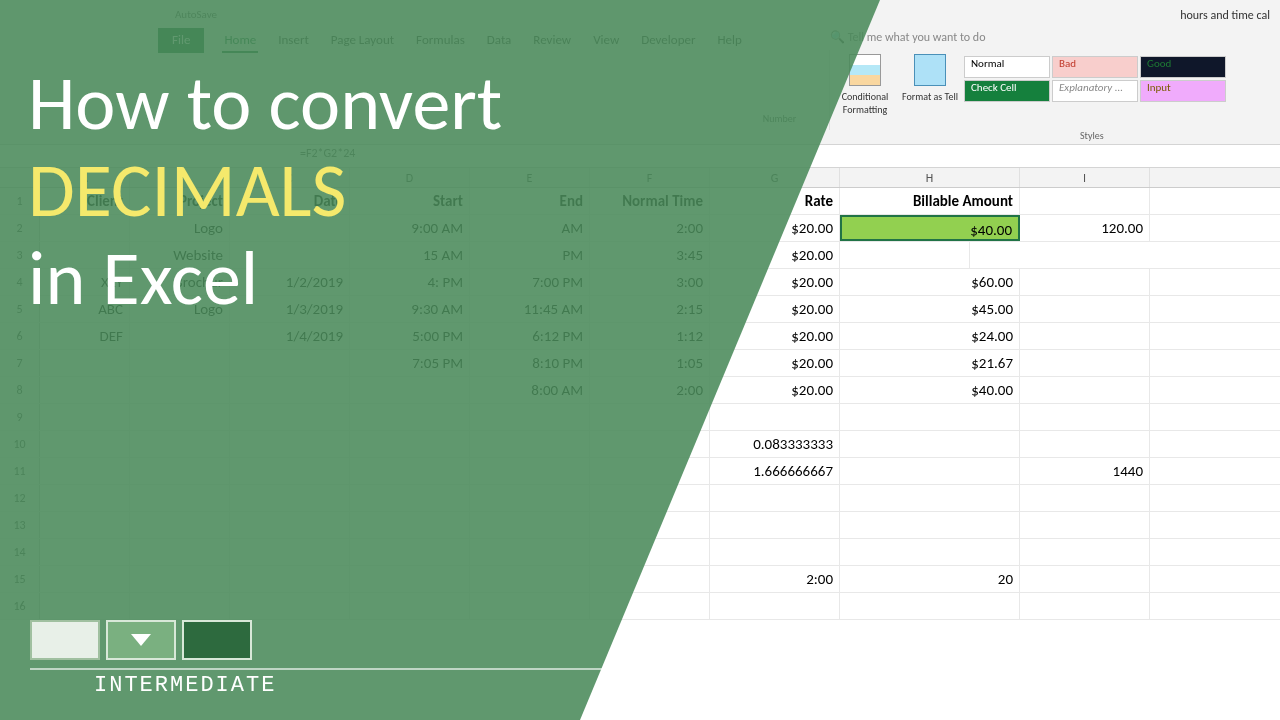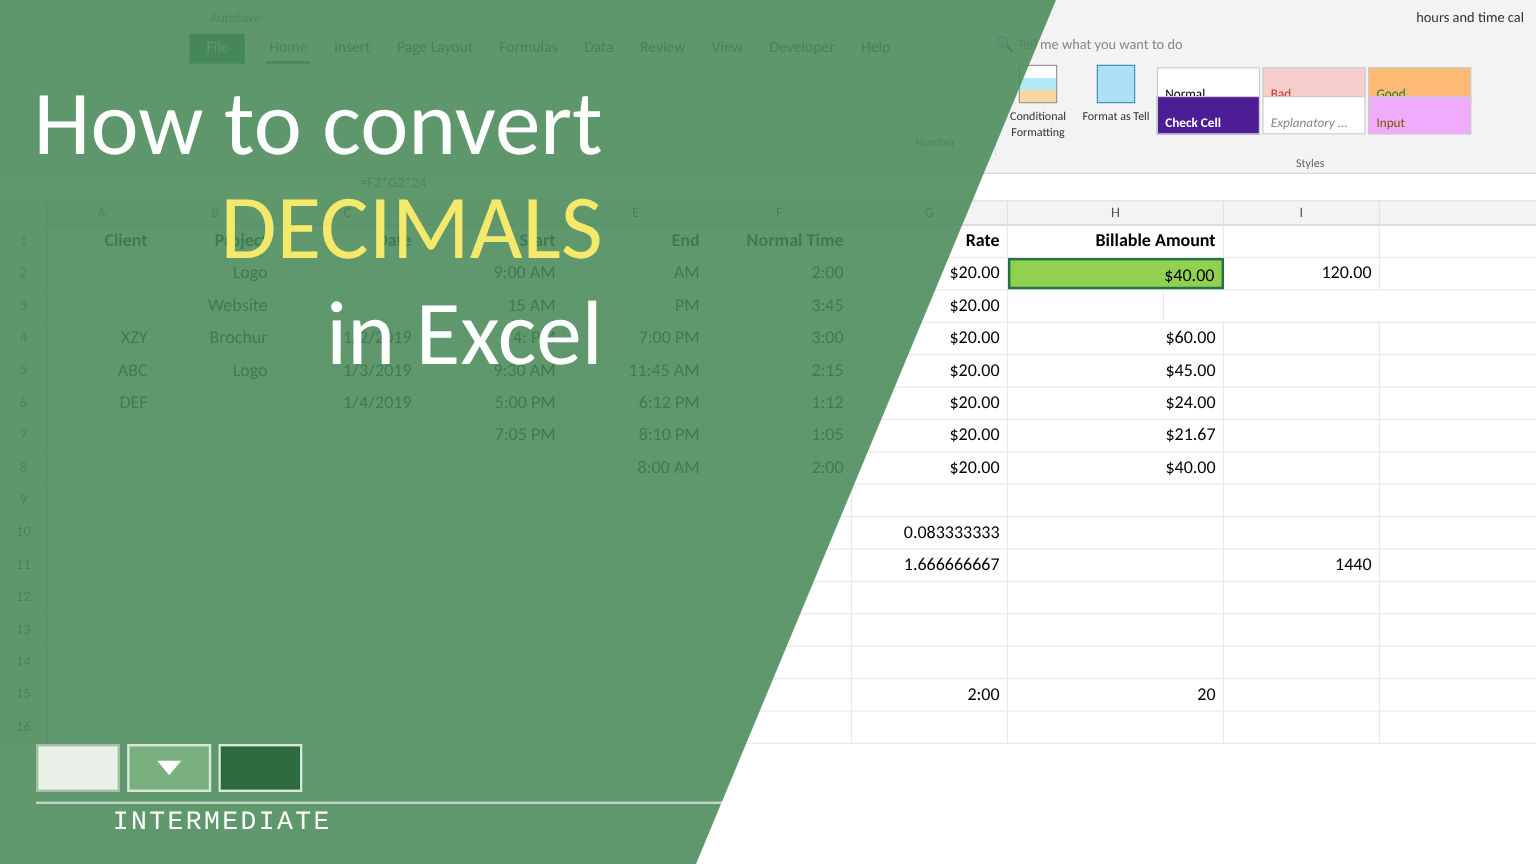--- a/index.html
+++ b/index.html
@@ -16,24 +16,24 @@
 .tellme { position: absolute; top: 30px; left: 830px; font-size: 12px; color: #888; }
 
 .ribbon-groups { position: absolute; top: 50px; left: 0; right: 0; height: 80px; display: flex; }
 .rg-spacer { width: 730px; }
 .rg-number { width: 100px; font-size: 10px; color: #666; text-align: center; padding-top: 62px; border-right: 1px solid #e0e0e0; }
 .rg-cond { width: 70px; text-align: center; font-size: 10px; color: #333; padding-top: 4px; }
 .rg-cond .icon { width: 32px; height: 32px; margin: 0 auto 4px; background: linear-gradient(#fff 33%, #b5e8f7 33% 66%, #f9d7a0 66%); border: 1px solid #999; }
 .rg-fmt { width: 60px; text-align: center; font-size: 10px; color: #333; padding-top: 4px; }
 .rg-fmt .icon { width: 32px; height: 32px; margin: 0 auto 4px; background: #aee1f7; border: 1px solid #4a90b8; }
 .styles-gallery { display: grid; grid-template-columns: repeat(3, 86px); grid-auto-rows: 22px; gap: 2px; padding: 6px 4px; }
-.style-cell { font-size: 11px; padding: 15px 6px; border: 1px solid #ccc; background: #fff; overflow: hidden; white-space: nowrap; }
+.style-cell { font-size: 11px; padding: 0 6px; border: 1px solid #ccc; background: #fff; overflow: hidden; white-space: nowrap; }
 .style-bad { background: #f8cecc; color: #c0392b; }
-.style-good { background: #fdba74; color: #1e7b34; }
-.style-check { background: #4c1d95; color: #fff; font-weight: bold; }
+.style-good { background: #0f172a; color: #1e7b34; }
+.style-check { background: #15803d; color: #fff; }
 .style-expl { font-style: italic; color: #888; }
 .style-input { background: #f0abfc; color: #7a5c00; }
 .styles-label { position: absolute; bottom: 2px; left: 1080px; font-size: 10px; color: #666; margin-top: 40px; }
 
 
 .formula-bar { position: absolute; top: 146px; left: 0; right: 0; height: 22px; border-bottom: 1px solid #d4d4d4; font-size: 12px; color: #666; padding-left: 300px; }
 
 
 .col-headers { position: absolute; top: 168px; left: 0; right: 0; height: 20px; background: #f3f3f3; border-bottom: 1px solid #ccc; display: flex; font-size: 12px; color: #555; }
 .rowhdr-space { width: 40px; border-right: 1px solid #ccc; }
@@ -48,21 +48,21 @@
 .selected { background: #92d050; border: 2px solid #217346; }
 
 
 .cA { width: 90px; } .cB { width: 100px; } .cC { width: 120px; } .cD { width: 120px; } .cE { width: 120px; }
 .cF { width: 120px; } .cG { width: 130px; } .cH { width: 180px; } .cI { width: 130px; }
 
 
 .green-diag { position: absolute; top: 0; left: 0; width: 880px; height: 720px; pointer-events: none; background: #4a8a5a; clip-path: polygon(0 0, 880px 0, 580px 720px, 0 720px); opacity: 0.88; }
 
 
-.title-overlay { position: absolute; top: 60px; left: 28px; color: #fff; font-family: Calibri, Arial, sans-serif; font-weight: 400; z-index: 5; text-align: right; }
+.title-overlay { position: absolute; top: 60px; left: 28px; color: #fff; font-family: Calibri, Arial, sans-serif; font-weight: 400; z-index: 5; }
 .title-overlay .line { font-size: 76px; line-height: 1.15; }
 .accent { color: #f5e96c; font-weight: 500; }
 
 
 .badge-row { position: absolute; bottom: 60px; left: 30px; display: flex; gap: 6px; z-index: 6; }
 .badge { width: 70px; height: 40px; border: 2px solid #d8e8d8; }
 .badge.b1 { background: #e8f0e8; border-color: #a0c0a0; }
 .badge.b2 { background: #7ab080; display: flex; align-items: center; justify-content: center; }
 .badge.b3 { background: #2d6a3e; }
 .tri-down { width: 0; height: 0; border-left: 10px solid transparent; border-right: 10px solid transparent; border-top: 12px solid #fff; }

